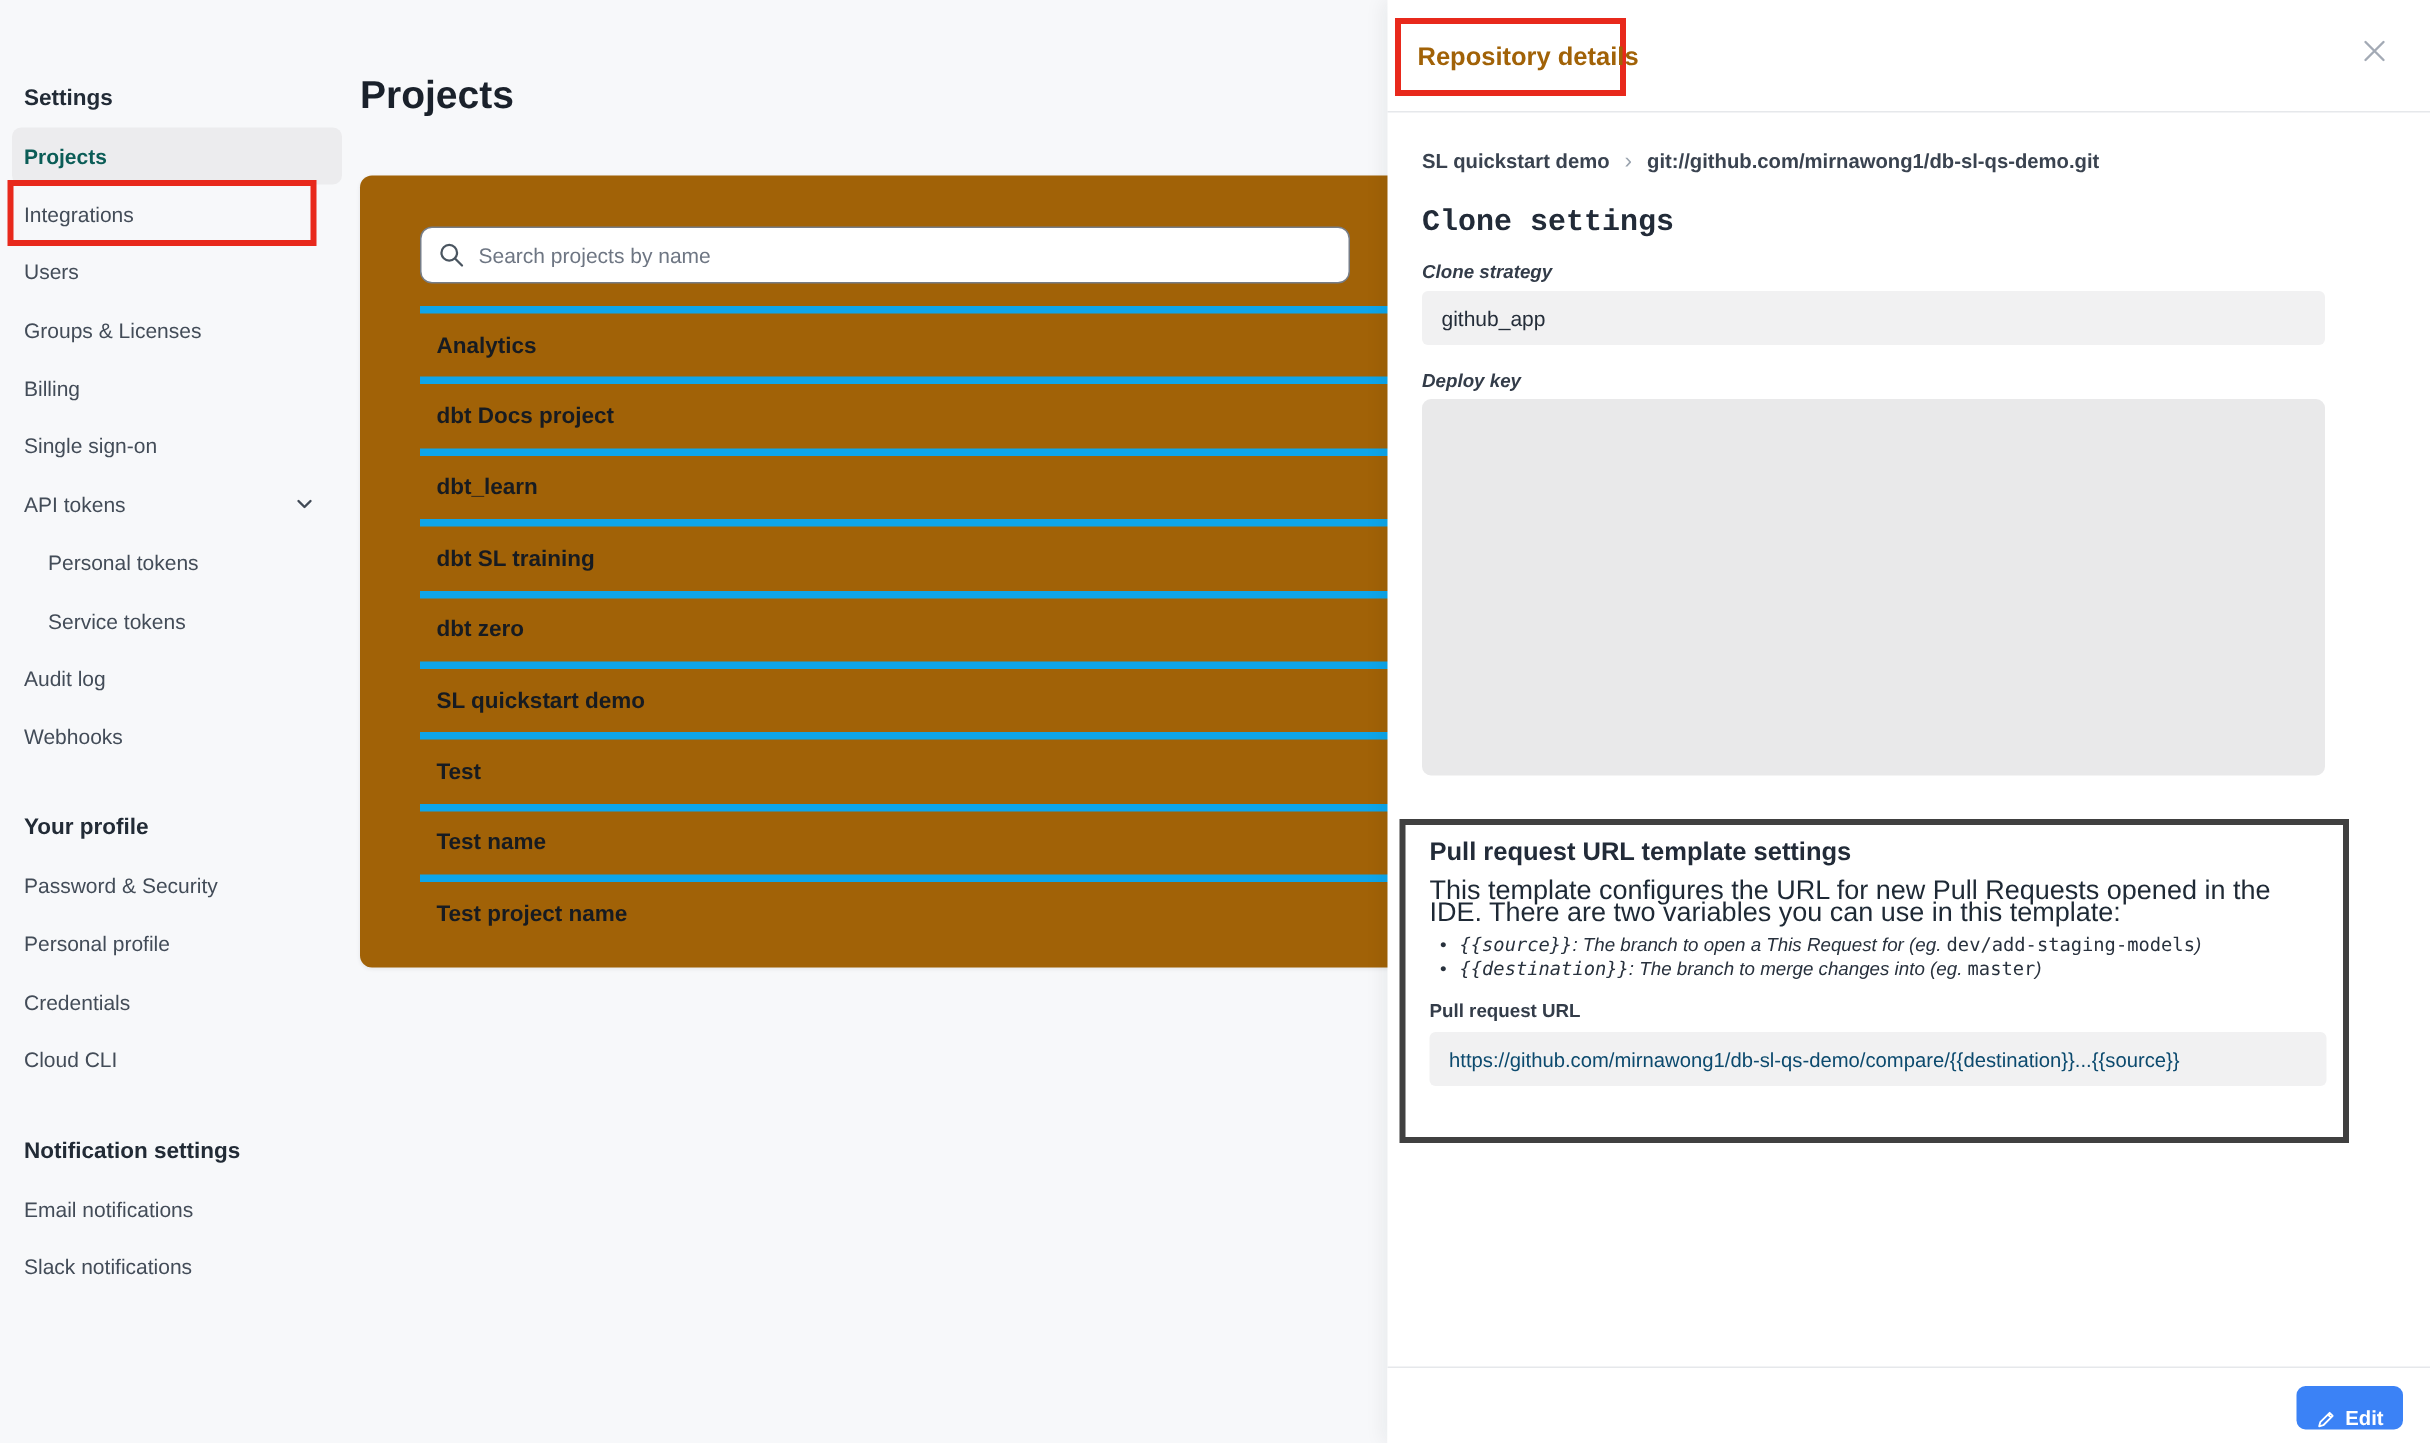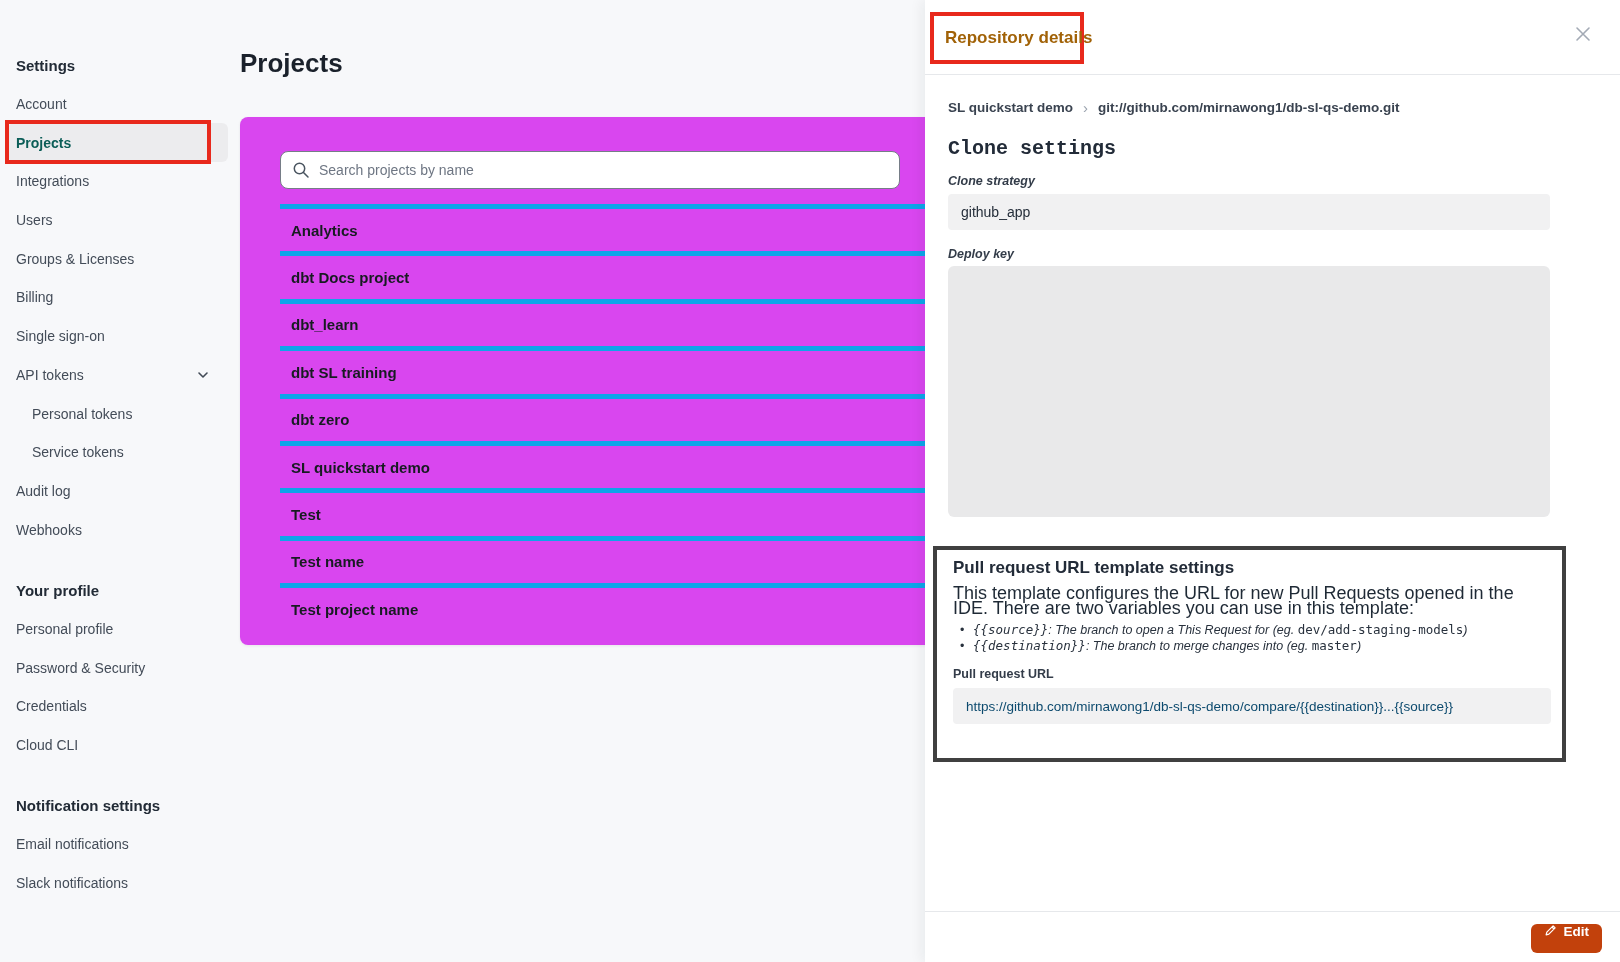--- a/index.html
+++ b/index.html
@@ -39,21 +39,21 @@
   }
   .ann-projects { left:5px; top:120px; width:206px; height:44px; }
 
   
   .main-title {
     position:absolute; left:240px; top:48px;
     font-size:26px; font-weight:700; color:#1a212b;
   }
   .card {
     position:absolute; left:240px; top:117px; width:720px; height:528px;
-    background:#d946ef; border-radius:8px;
+    background:#a16207; border-radius:8px;
     box-shadow:0 1px 3px rgba(20,30,40,.08);
   }
   .search-wrap {
     position:absolute; left:40px; top:34px; width:620px; height:38px;
   }
   .search-input {
     width:100%; height:100%;
     border:1px solid #767d87; border-radius:8px;
     padding:0 12px 0 38px;
     font-family:"Liberation Sans", sans-serif;
@@ -121,57 +121,56 @@
     display:flex; align-items:center; padding-left:13px;
     font-size:13.5px; color:#0c4a6e;
   }
 
   .panel-footer {
     position:absolute; left:0; bottom:0; width:100%; height:51px;
     border-top:1px solid #e6e8eb; background:#fff;
   }
   .edit-btn {
     position:absolute; right:18px; top:12px; height:29px;
-    display:flex; align-items:flex-start; gap:7px;
-    background:#c2410c; color:#ffffff;
+    display:flex; align-items:flex-end; gap:7px;
+    background:#3b82f6; color:#ffffff;
     border:none; border-radius:6px; padding:0 13px;
     font-family:"Liberation Sans", sans-serif;
     font-size:13.5px; font-weight:700; cursor:pointer;
   }
 </style>
 </head>
 <body>
 
 <div class="screen">
 
   <nav class="sidebar">
     <div class="side-heading">Settings</div>
-    <div class="side-item">Account</div>
     <div class="side-item active">Projects</div>
     <div class="side-item">Integrations</div>
     <div class="side-item">Users</div>
     <div class="side-item">Groups &amp; Licenses</div>
     <div class="side-item">Billing</div>
     <div class="side-item">Single sign-on</div>
     <div class="side-item">
       <span>API tokens</span>
       <span class="chev">
         <svg width="14" height="14" viewBox="0 0 14 14" fill="none" stroke="#414a56" stroke-width="1.6" stroke-linecap="round" stroke-linejoin="round">
             <path d="M3 5l4 4 4-4"></path>
           </svg>
       </span>
     </div>
     <div class="side-item indent">Personal tokens</div>
     <div class="side-item indent">Service tokens</div>
     <div class="side-item">Audit log</div>
     <div class="side-item">Webhooks</div>
 
     <div class="side-heading gap-top">Your profile</div>
+    <div class="side-item">Password &amp; Security</div>
     <div class="side-item">Personal profile</div>
-    <div class="side-item">Password &amp; Security</div>
     <div class="side-item">Credentials</div>
     <div class="side-item">Cloud CLI</div>
 
     <div class="side-heading gap-top">Notification settings</div>
     <div class="side-item">Email notifications</div>
     <div class="side-item">Slack notifications</div>
   </nav>
 
   <div class="annotation ann-projects"></div>
 

